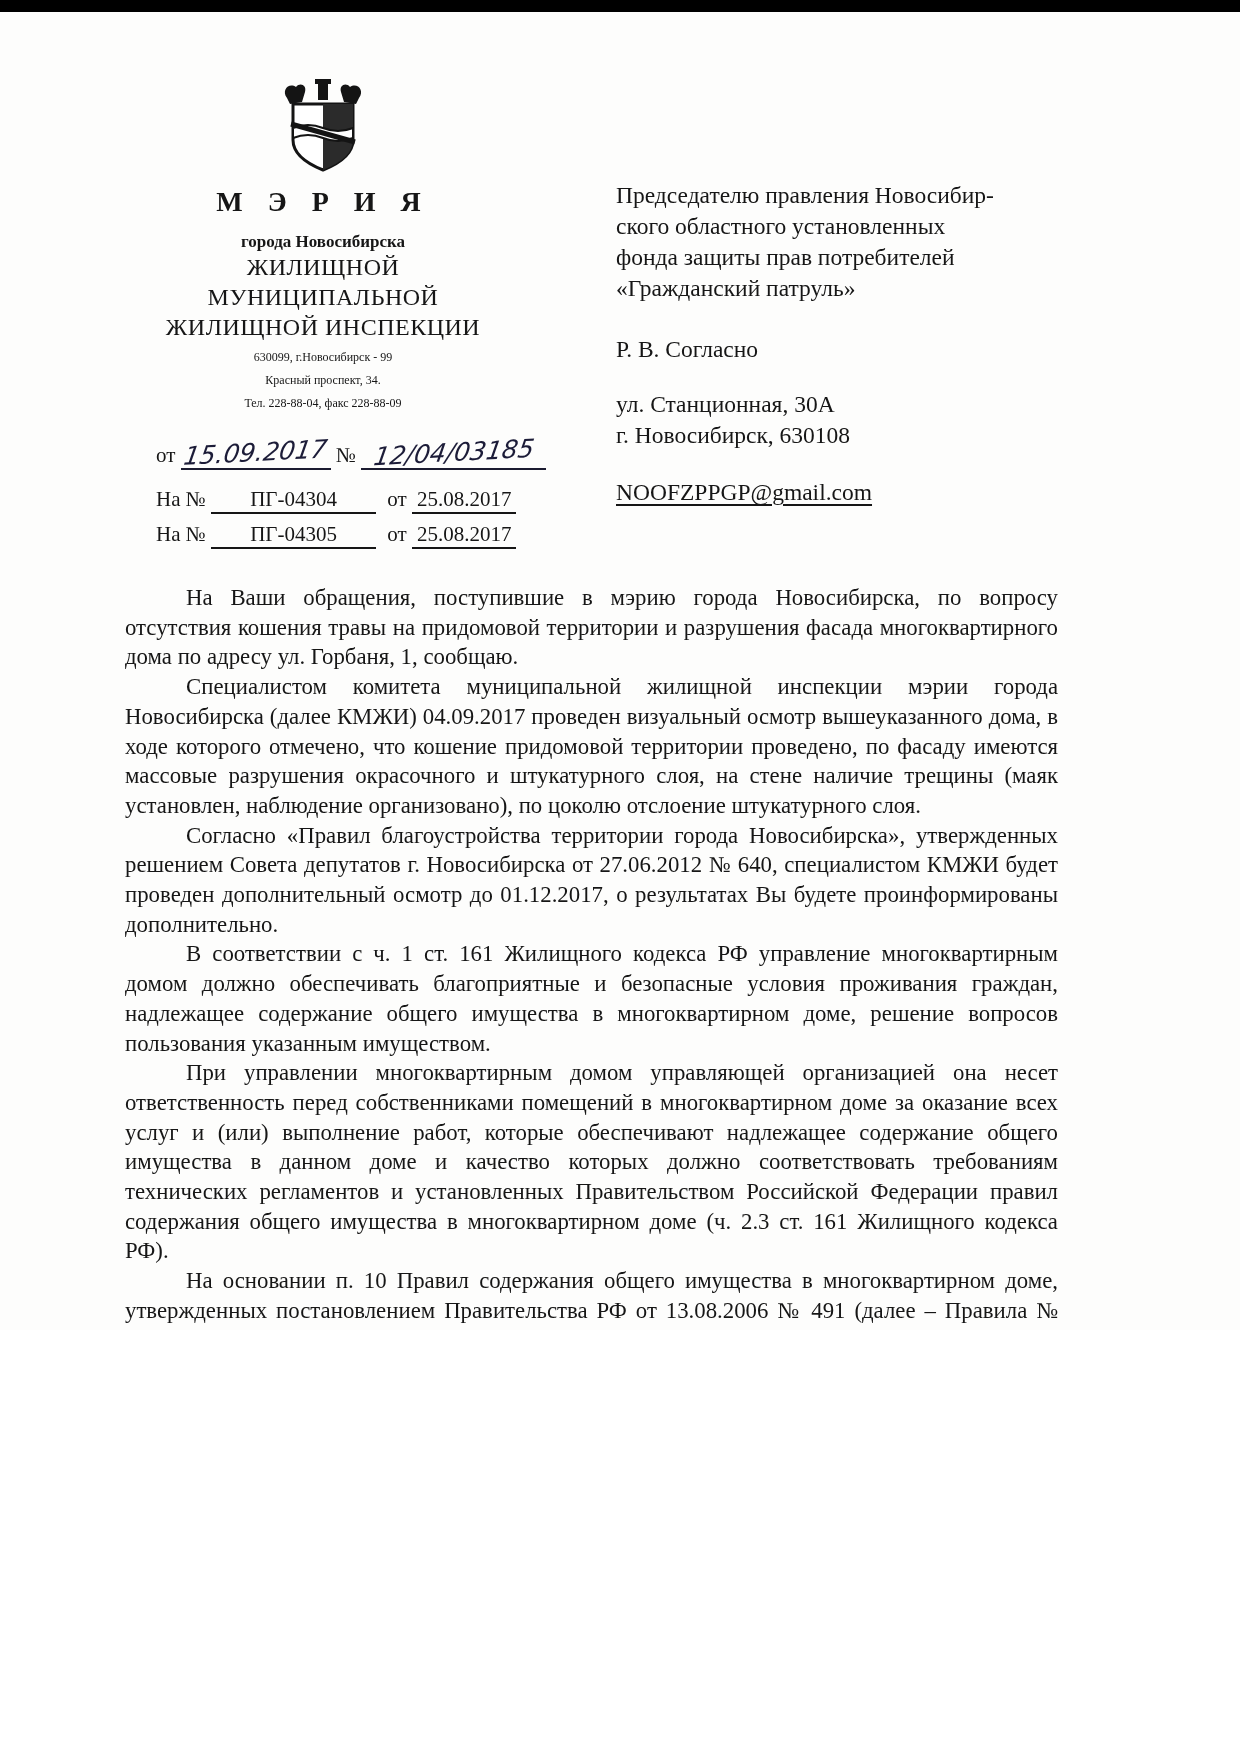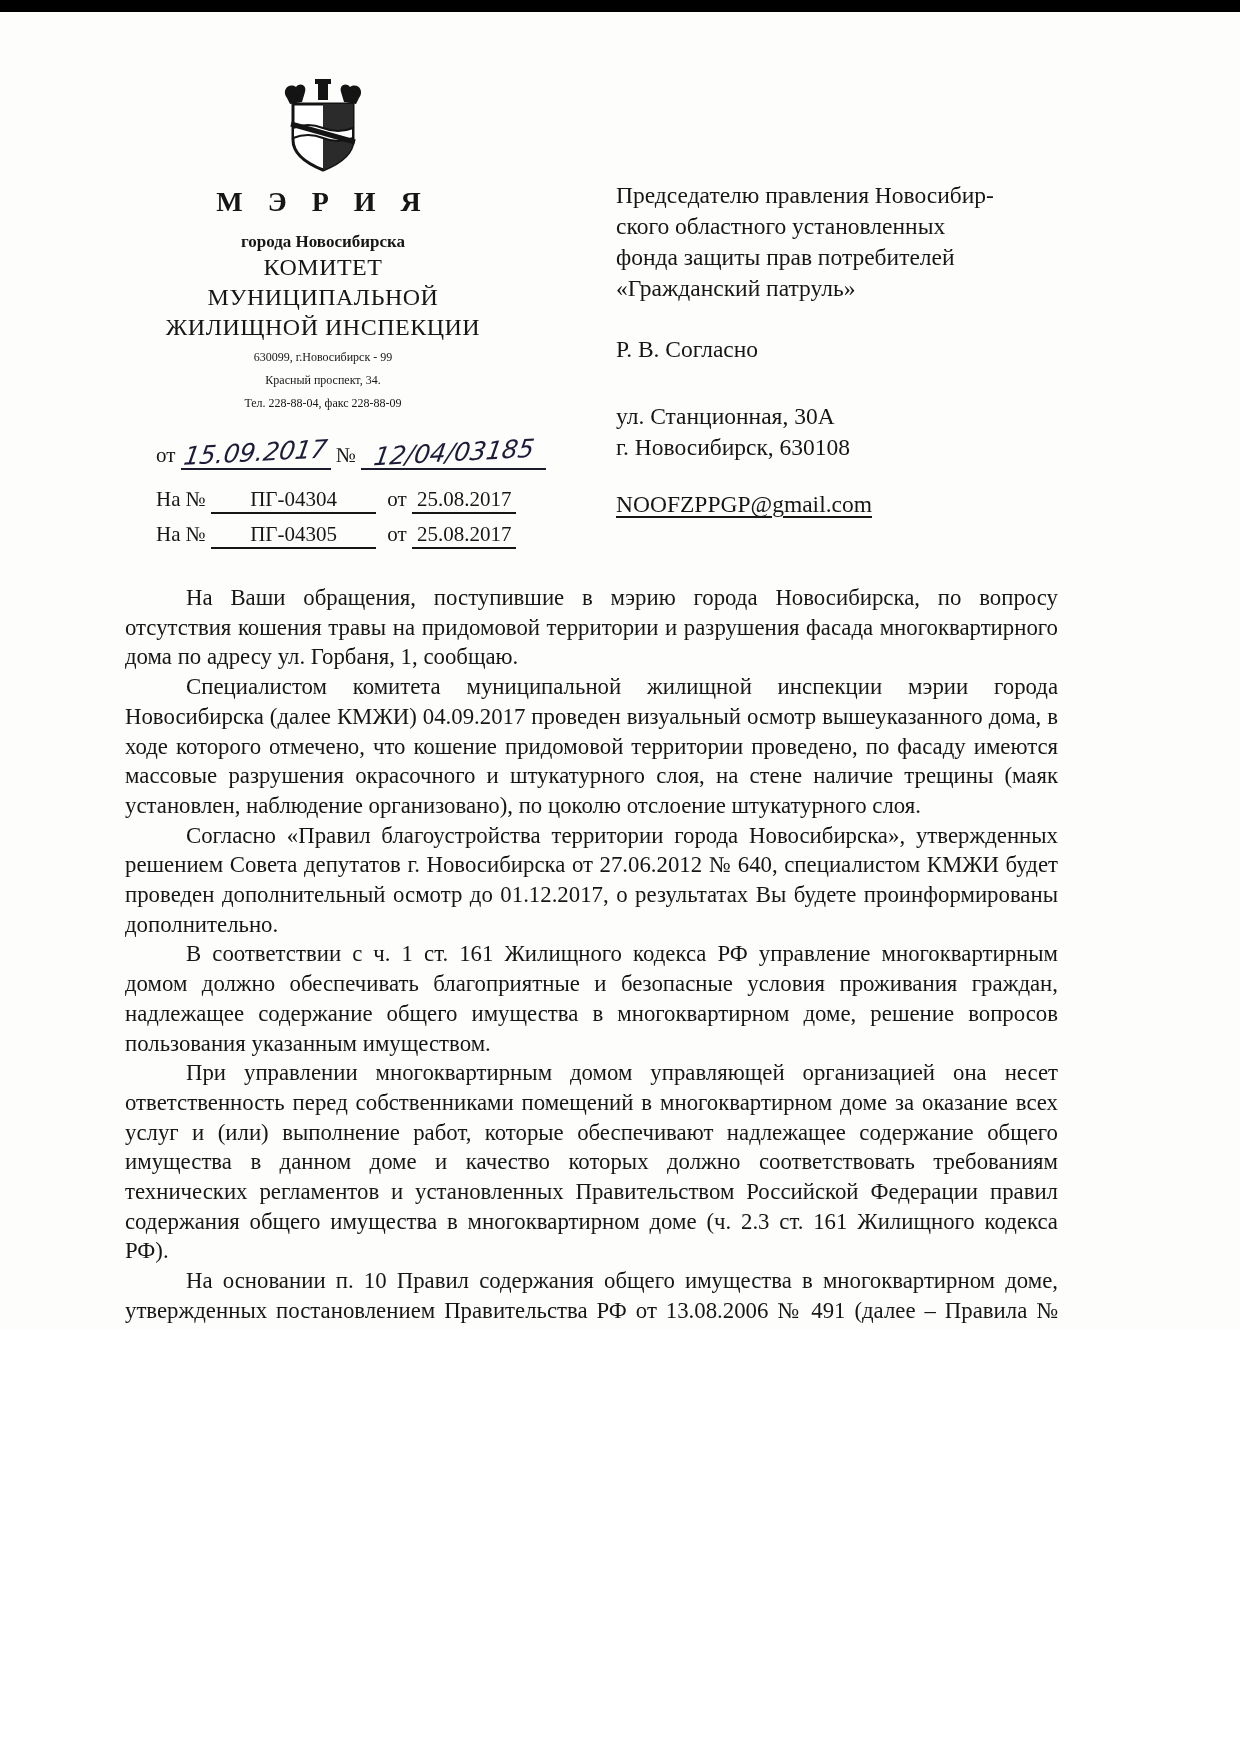--- a/index.html
+++ b/index.html
@@ -30,21 +30,21 @@
     transform: rotate(-3deg) skewX(-12deg); position: relative; top: -1px;
   }
   .ref-line { text-align: left; margin: 8px 0 0 38px; font-size: 21px; white-space: nowrap; }
   .ref-num  { display: inline-block; border-bottom: 2px solid #161616; width: 165px; text-align: center; }
   .ref-from { margin-left: 6px; }
   .ref-date { display: inline-block; border-bottom: 2px solid #161616; padding: 0 5px; }
 
   
   .recipient { position: absolute; left: 616px; top: 180px; width: 490px; font-size: 23.5px; line-height: 31px; }
   .recipient .name  { margin-top: 30px; }
-  .recipient .addr1 { margin-top: 36px; font-family: Liberation Serif, serif; }
+  .recipient .addr1 { margin-top: 24px; font-family: Liberation Serif, serif; }
   .recipient .email { margin-top: 26px; text-decoration: underline; text-underline-offset: 4px; }
 
   
   .body-text {
     position: absolute; left: 125px; top: 583px; width: 933px;
     font-size: 22.8px; line-height: 29.7px; text-align: justify;
   }
   .body-text p { margin: 0; text-indent: 61px; }
 </style>
 </head>
@@ -67,21 +67,21 @@
       <path d="M22,26 L82,26 L82,62 Q82,80 52,92 Q22,80 22,62 Z" fill="#ffffff" stroke="#141414" stroke-width="3"></path>
       <path d="M52,26 L82,26 L82,62 Q82,80 52,92 Z" fill="#2b2b2b"></path>
 
       <path d="M22,50 Q37,44 52,50 T82,50 L82,60 Q67,66 52,60 T22,60 Z" fill="#ffffff" stroke="#141414" stroke-width="2"></path>
 
       <path d="M20,46 L84,64" stroke="#141414" stroke-width="5"></path>
     </svg>
 
     <div class="org-main">М Э Р И Я</div>
     <div class="org-sub">города Новосибирска</div>
-    <div class="org-name">КОМИТЕТ</div>
+    <div class="org-name">ЖИЛИЩНОЙ</div>
     <div class="org-name">МУНИЦИПАЛЬНОЙ</div>
     <div class="org-name">ЖИЛИЩНОЙ ИНСПЕКЦИИ</div>
     <div class="org-addr org-addr-first">630099, г.Новосибирск - 99</div>
     <div class="org-addr">Красный проспект, 34.</div>
     <div class="org-addr">Тел. 228-88-04, факс 228-88-09</div>
 
     <div class="out-line">
       <span>от</span>
       <span class="blank"><span class="hand">15.09.2017</span></span>
       <span>№</span>

